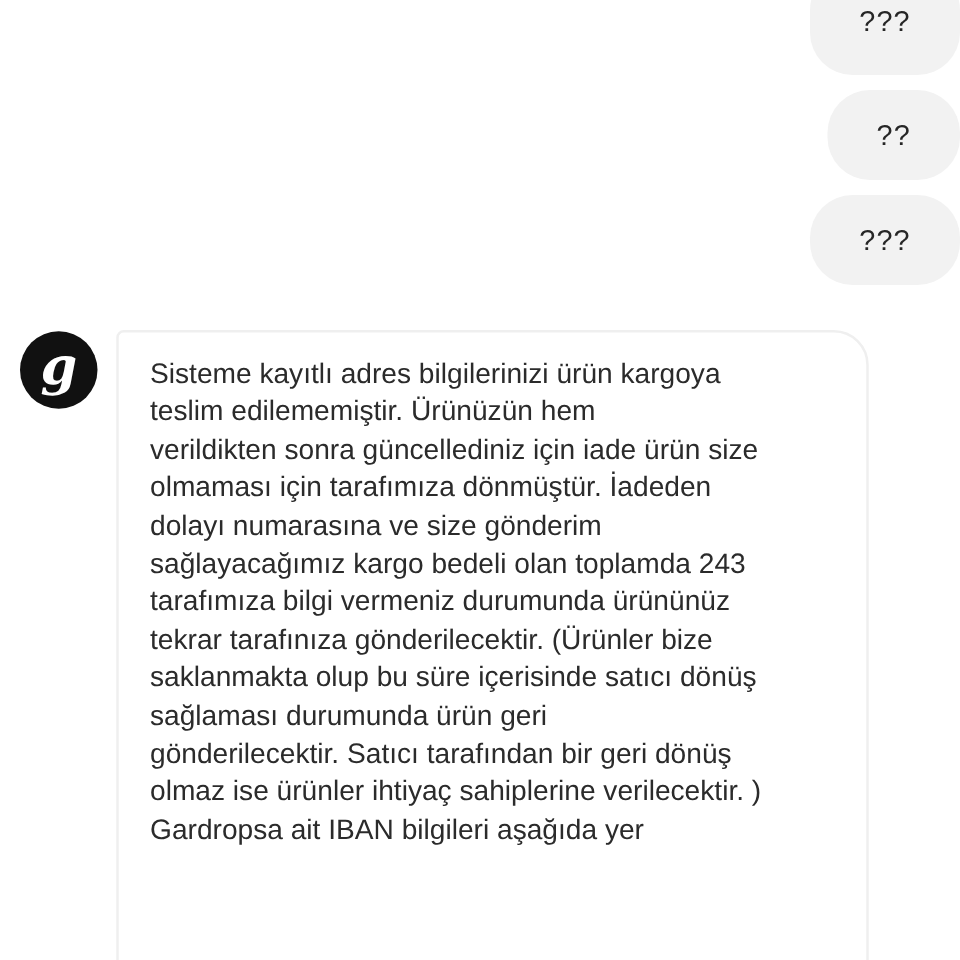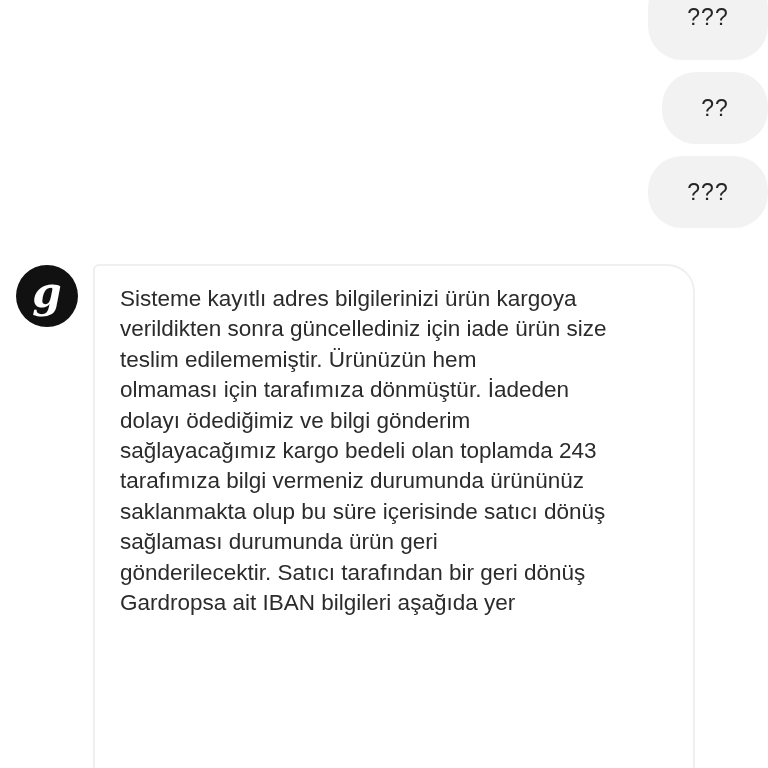--- a/index.html
+++ b/index.html
@@ -95,25 +95,27 @@
   </div>
 
   <div class="avatar">
     <span>g</span>
   </div>
 
   <div class="in-bubble"></div>
 
   <p class="in-text">
     <span class="line">Sisteme kayıtlı adres bilgilerinizi ürün kargoya</span>
+    <span class="line">teslim edilememiştir. Ürünüzün hem</span>
     <span class="line">verildikten sonra güncellediniz için iade ürün size</span>
-    <span class="line">teslim edilememiştir. Ürünüzün hem</span>
     <span class="line">olmaması için tarafımıza dönmüştür. İadeden</span>
-    <span class="line">dolayı ödediğimiz ve bilgi gönderim</span>
+    <span class="line">dolayı numarasına ve size gönderim</span>
     <span class="line">sağlayacağımız kargo bedeli olan toplamda 243</span>
     <span class="line">tarafımıza bilgi vermeniz durumunda ürününüz</span>
+    <span class="line">tekrar tarafınıza gönderilecektir. (Ürünler bize</span>
     <span class="line">saklanmakta olup bu süre içerisinde satıcı dönüş</span>
     <span class="line">sağlaması durumunda ürün geri</span>
     <span class="line">gönderilecektir. Satıcı tarafından bir geri dönüş</span>
+    <span class="line">olmaz ise ürünler ihtiyaç sahiplerine verilecektir. )</span>
     <span class="line">Gardropsa ait IBAN bilgileri aşağıda yer</span>
   </p>
 
 </div>
 
 </body></html>

